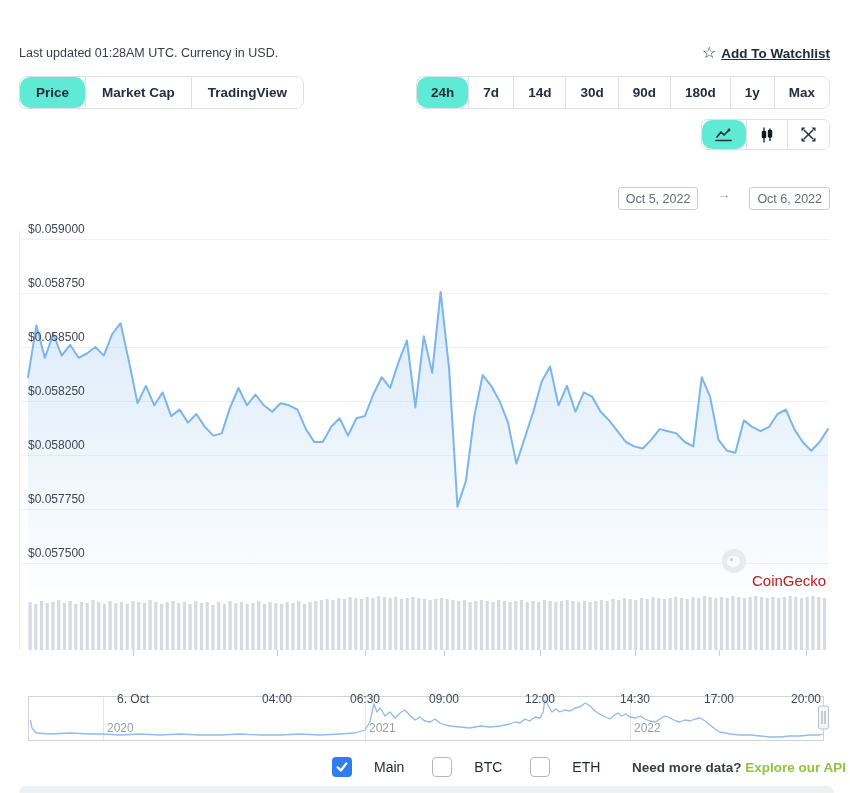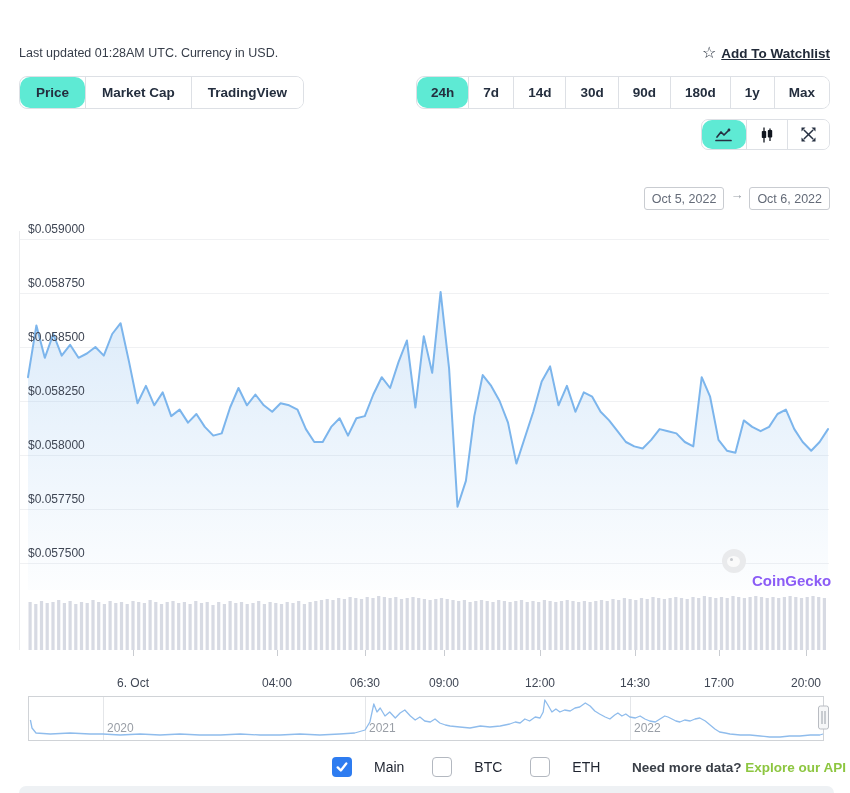--- a/index.html
+++ b/index.html
@@ -22,34 +22,34 @@
   .grp-tabs{left:19px;top:76px;}
   .grp-range{top:76px;right:20px;text-align:center;}
   .grp-range .cell{padding:0 14px;}
   .grp-type{top:119px;right:20px;height:29px;border-radius:7px;}
   .grp-type .cell{padding:0 13px;}
   
   .scale-row{top:160px;right:20px;display:flex;align-items:center;gap:10px;}
   .scale-plain{font-size:13px;color:#242e3e;cursor:pointer;}
   .scale-chip{font-size:13px;color:#242e3e;background:#e8eaee;border-radius:4px;padding:3px 8px;cursor:pointer;}
   
-  .date-row{top:187px;right:20px;display:flex;align-items:flex-start;gap:6px;padding-left:36px;}
+  .date-row{top:187px;right:20px;display:flex;align-items:flex-start;gap:19px;padding-left:36px;}
   .date-box{border:1px solid #c9ccd1;border-radius:3px;height:21px;display:flex;align-items:center;
             justify-content:center;padding:0 7px;font-size:12.5px;color:#646b78;background:#fff;}
   .date-arrow{color:#9aa0a8;font-size:13px;}
   
   .ylab{position:absolute;left:28px;font-size:12px;color:#3f4654;}
-  .xlab{position:absolute;top:676px;font-size:12px;color:#3f4654;transform:translateX(-50%);}
+  .xlab{position:absolute;top:692px;font-size:12px;color:#3f4654;transform:translateX(-50%);}
   .yearlab{position:absolute;top:721px;font-size:12px;color:#999ea6;}
   
   .watermark{left:722px;top:532px;display:flex;align-items:center;gap:6px;}
   .gecko{width:24px;height:24px;border-radius:50%;background:#e9eaec;position:relative;}
   .gecko:before{content:"";position:absolute;left:5px;top:7px;width:13px;height:11px;border-radius:50%;background:#fafafa;}
   .gecko:after{content:"";position:absolute;left:8px;top:9px;width:3px;height:3px;border-radius:50%;background:#c4c7cc;}
-  .wm-text{font-size:15px;font-weight:700;color:#8b5cf6;margin-top:40px;}
+  .wm-text{font-size:15px;font-weight:400;color:#b91c1c;margin-top:40px;}
   
   .legend{left:332px;top:757px;display:flex;align-items:center;gap:28px;}
   .leg-item{display:flex;align-items:center;gap:22px;cursor:pointer;}
   .cbox{width:20px;height:20px;border-radius:4px;box-sizing:border-box;display:flex;align-items:center;justify-content:center;}
   .cbox.on{background:#2e7cf0;}
   .cbox.off{background:#fff;border:1.5px solid #b3b8c0;}
   .leg-label{font-size:14px;color:#1f2430;}
   .api-row{top:760px;right:4px;font-size:13.5px;}
   .api-q{color:#3a3f47;font-weight:600;}
   .api-link{color:#8dc640;font-weight:600;cursor:pointer;}

